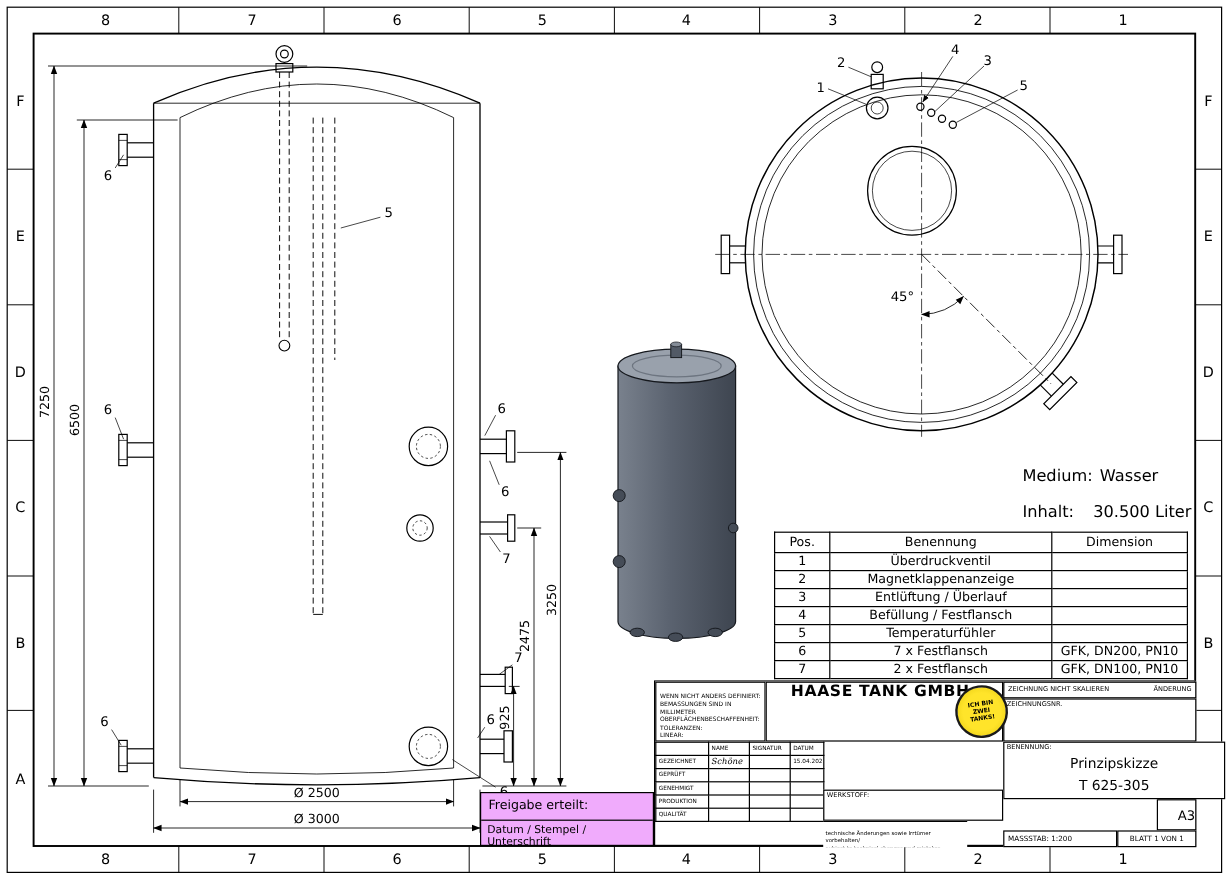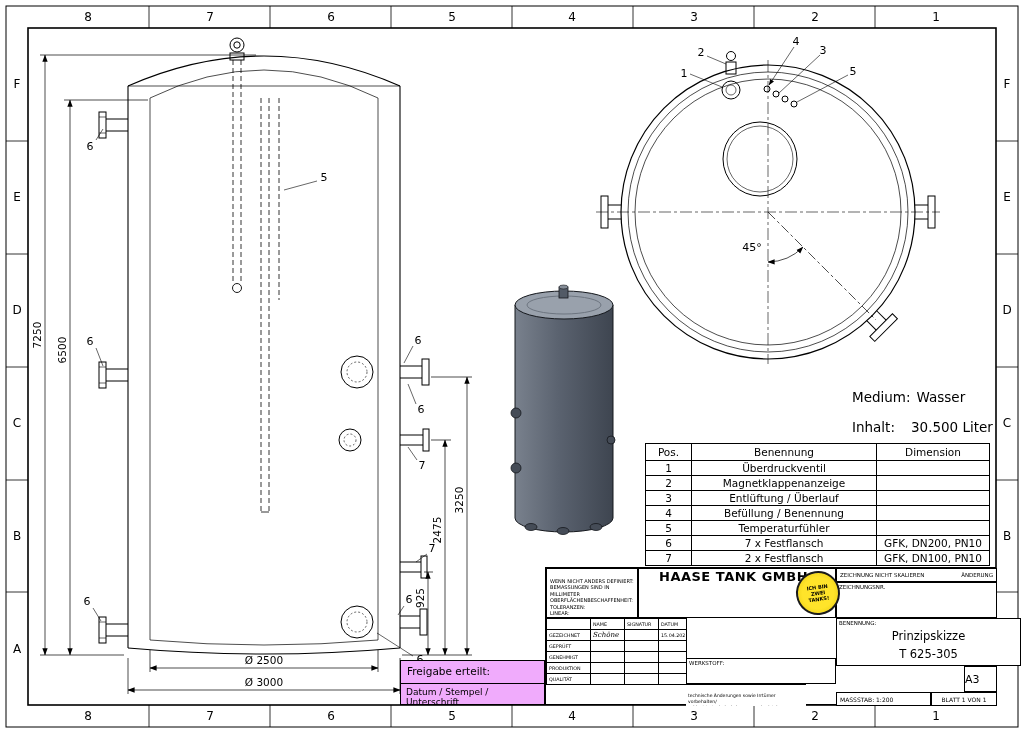--- a/index.html
+++ b/index.html
@@ -326,21 +326,21 @@
           <td>Magnetklappenanzeige</td>
           <td></td>
         </tr>
     <tr>
           <td>3</td>
           <td>Entlüftung / Überlauf</td>
           <td></td>
         </tr>
     <tr>
           <td>4</td>
-          <td>Befüllung / Benennung</td>
+          <td>Befüllung / Festflansch</td>
           <td></td>
         </tr>
     <tr>
           <td>5</td>
           <td>Temperaturfühler</td>
           <td></td>
         </tr>
     <tr>
           <td>6</td>
           <td>7 x Festflansch</td>
@@ -430,21 +430,21 @@
     <div class="bigtitle">Prinzipskizze</div>
     <div class="bigtitle">T 625-305</div>
   </div>
   <div class="cell" style="left:140px;top:90px;width:150px;height:26px">
     <div class="tiny">WERKSTOFF:</div>
   </div>
   <div class="cell disc" style="left:140px;top:116px;width:120px;height:22px;border:none;border-top:1px solid #000">
     <span>technische Änderungen sowie Irrtümer vorbehalten/
 subject to technical changes and mistakes</span>
   </div>
-  <div class="cell" style="left:418px;top:98px;width:33px;height:26px;display:flex;align-items:center;justify-content:flex-start;font-size:11px">
+  <div class="cell" style="left:418px;top:98px;width:33px;height:26px;display:flex;align-items:center;justify-content:flex-end;font-size:11px">
     <span>A3</span>
   </div>
   <div class="cell" style="left:290px;top:124px;width:95px;height:14px;font-size:6px;display:flex;align-items:center;padding:0 3px">
     <span>MASSSTAB: 1:200</span>
   </div>
   <div class="cell" style="left:385px;top:124px;width:66px;height:14px;font-size:6px;display:flex;align-items:center;justify-content:center">
     <span>BLATT 1 VON 1</span>
   </div>
 </div>
 

